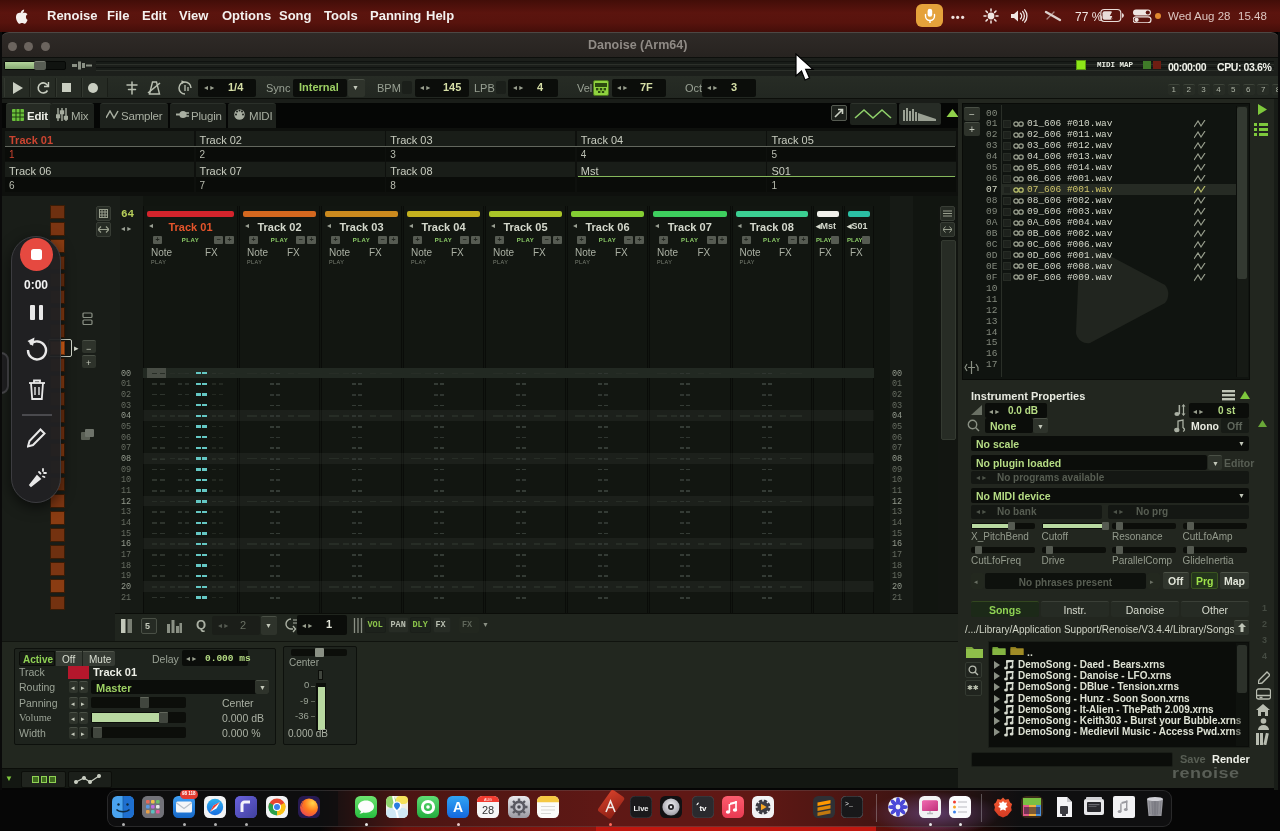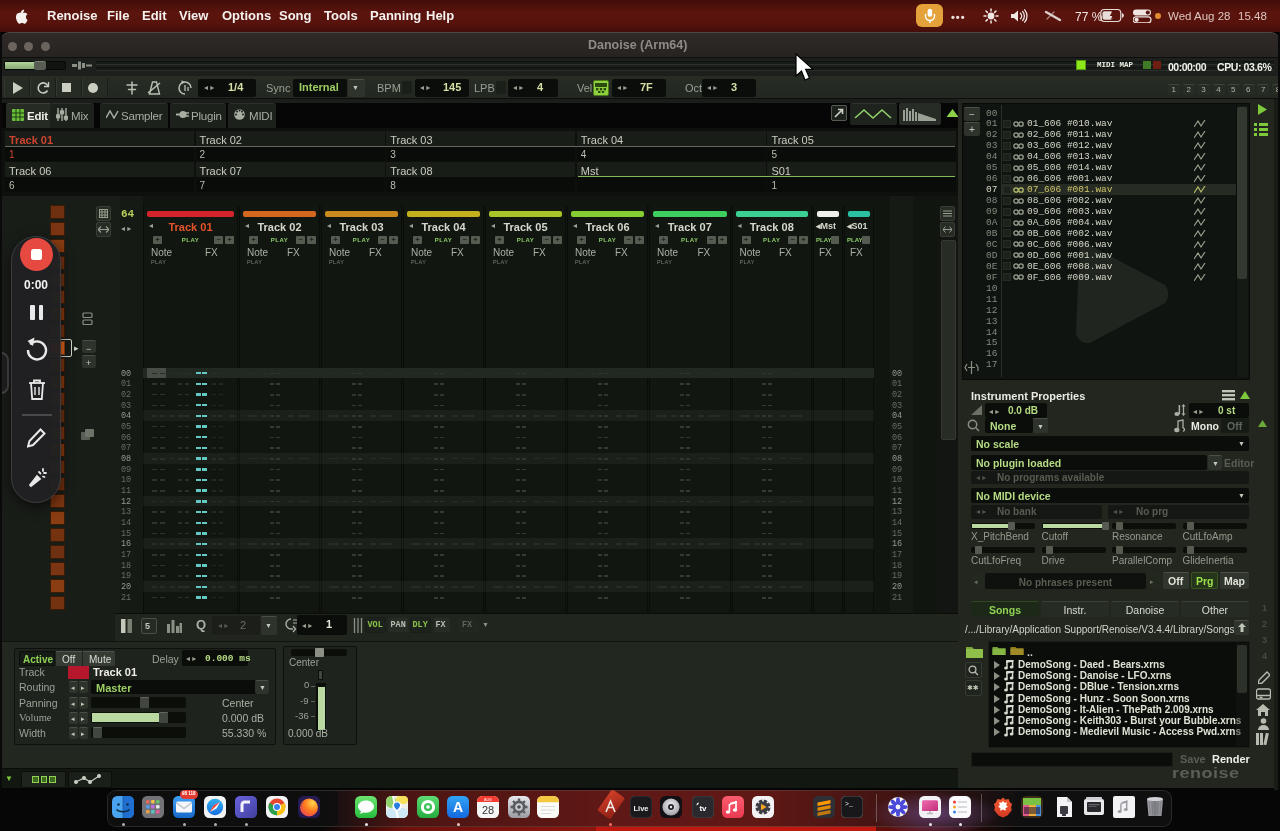--- a/index.html
+++ b/index.html
@@ -1380,21 +1380,21 @@
 <div class="" style="left:92px;top:713px;width:71.61px;height:9px;background:#b9d9a1;"></div>
 <div class="" style="left:158.76px;top:712px;width:9px;height:11px;background:#41463e;border-top:1px solid #62675c;border-radius:1px;"></div>
 <div class="t " style="left:222px;top:713px;font-size:10.5px;color:#aab0a3;">0.000 dB</div>
 <div class="t " style="left:19px;top:728px;font-size:10.5px;color:#9aa295;">Width</div>
 <div class="btn" style="left:69px;top:727px;width:9px;height:12px;"></div>
 <div class="btn" style="left:79px;top:727px;width:9px;height:12px;"></div>
 <div class="t " style="left:71px;top:730px;font-size:7px;color:#c3c8ba;">◂</div>
 <div class="t " style="left:81px;top:730px;font-size:7px;color:#c3c8ba;">▸</div>
 <div class="" style="left:91px;top:727px;width:95px;height:11px;background:#0c0e0a;border-radius:2px;"></div>
 <div class="" style="left:92.76px;top:727px;width:9px;height:11px;background:#41463e;border-top:1px solid #62675c;border-radius:1px;"></div>
-<div class="t " style="left:222px;top:728px;font-size:10.5px;color:#aab0a3;">55.330 %</div>
+<div class="t " style="left:222px;top:728px;font-size:10.5px;color:#aab0a3;">0.000 %</div>
 <div class="" style="left:283px;top:646px;width:74px;height:99px;background:#1e231d;border:1px solid #0d100c;border-radius:2px;"></div>
 <div class="" style="left:291px;top:649px;width:56px;height:7px;background:#0c0e0a;border-radius:2px;"></div>
 <div class="" style="left:315px;top:648px;width:9px;height:9px;background:#8a9084;border-radius:1px;"></div>
 <div class="t " style="left:289px;top:658px;font-size:10px;color:#9aa295;">Center</div>
 <div class="" style="left:318px;top:670px;width:5px;height:10px;background:#0c0e0a;"></div>
 <div class="" style="left:319px;top:671px;width:3px;height:8px;background:#41463e;"></div>
 <div class="t " style="left:304px;top:680px;font-size:9.5px;color:#9aa295;">0</div>
 <div class="t " style="left:300px;top:696px;font-size:9.5px;color:#9aa295;">-9</div>
 <div class="t " style="left:295px;top:711px;font-size:9.5px;color:#9aa295;">-36</div>
 <div class="" style="left:316px;top:683px;width:10px;height:48px;background:#0c0e0a;"></div>

